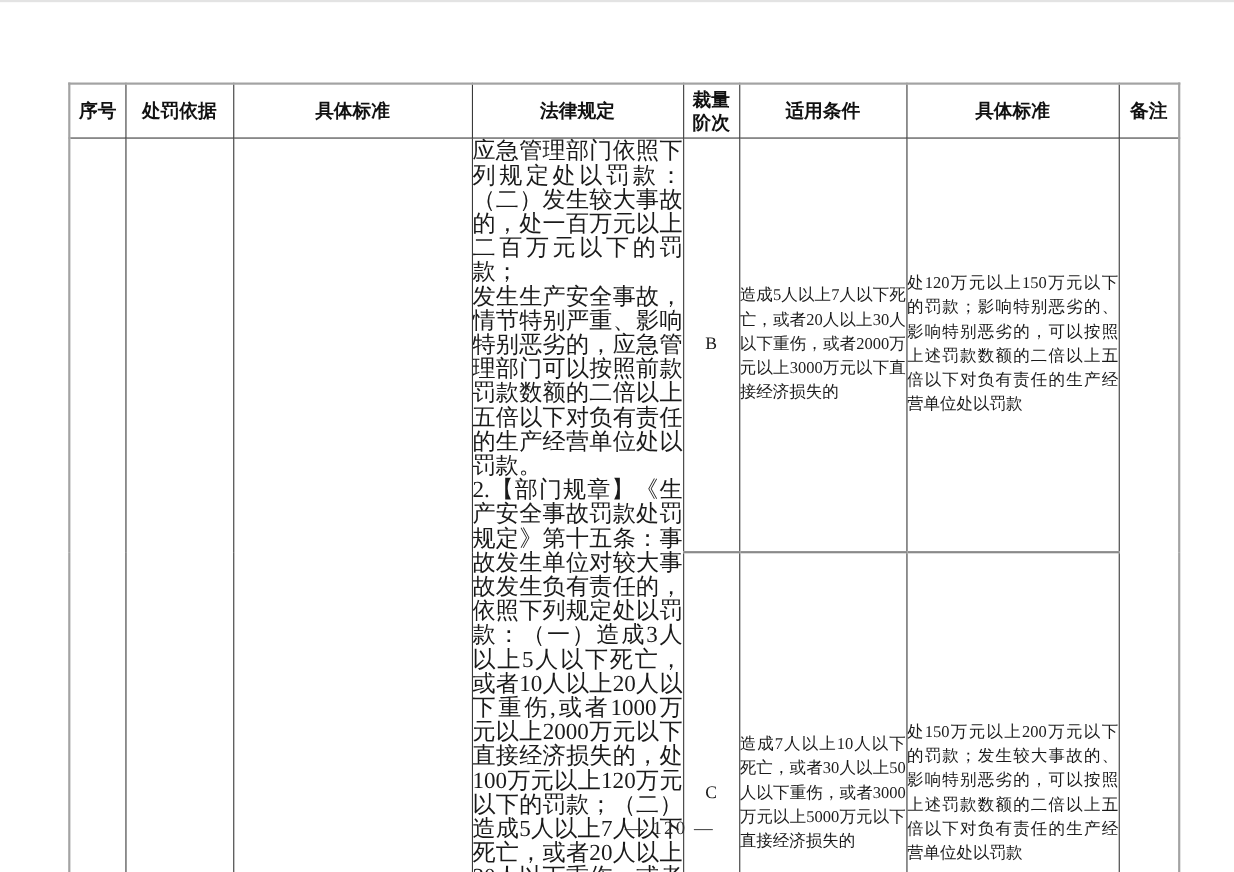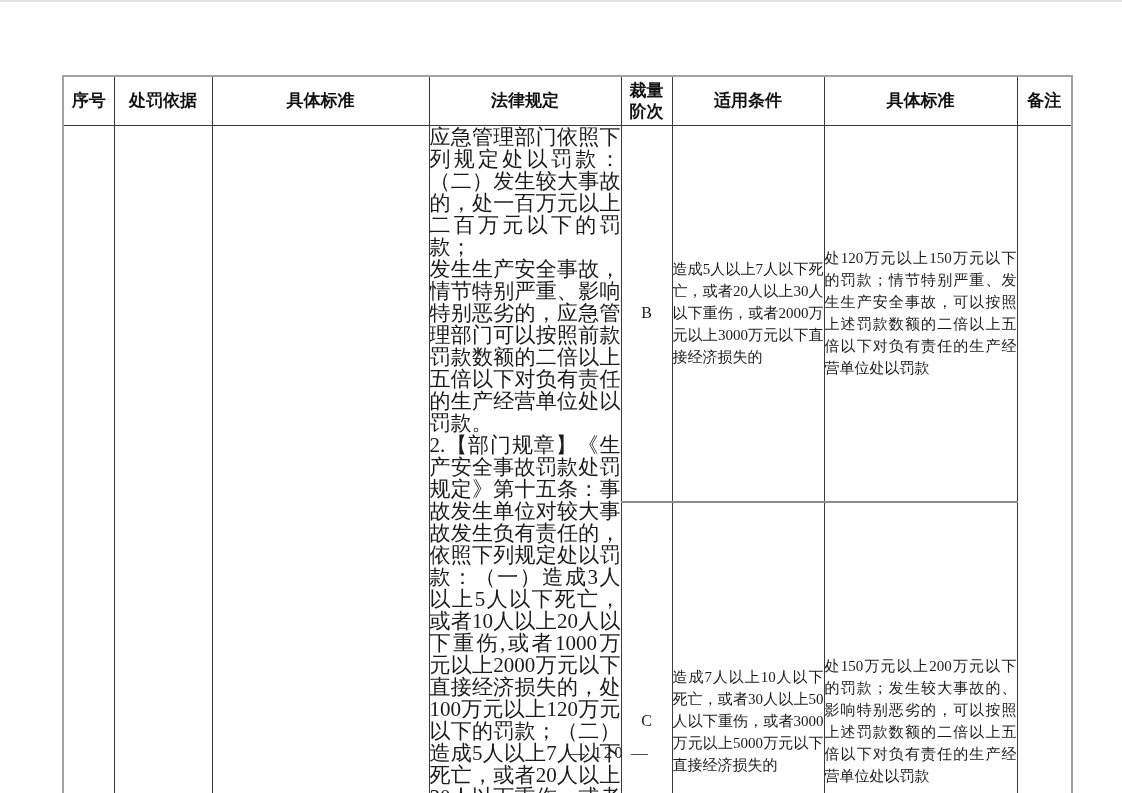--- a/index.html
+++ b/index.html
@@ -120,21 +120,21 @@
         <td class="empty-cell" rowspan="2"></td>
         <td class="empty-cell" rowspan="2"></td>
         <td class="empty-cell" rowspan="2"></td>
         <td class="basis-cell" rowspan="2">
           <p>应急管理部门依照下列规定处以罚款：（二）发生较大事故的，处一百万元以上二百万元以下的罚款；</p>
           <p>发生生产安全事故，情节特别严重、影响特别恶劣的，应急管理部门可以按照前款罚款数额的二倍以上五倍以下对负有责任的生产经营单位处以罚款。</p>
           <p>2.【部门规章】《生产安全事故罚款处罚规定》第十五条：事故发生单位对较大事故发生负有责任的，依照下列规定处以罚款：（一）造成3人以上5人以下死亡，或者10人以上20人以下重伤,或者1000万元以上2000万元以下直接经济损失的，处100万元以上120万元以下的罚款；（二）造成5人以上7人以下死亡，或者20人以上30人以下重伤，或者2000万元以上3000万元以下直接经济损失的，处120万元以上150万元以下的罚款；（三）造成7人以上10</p>
         </td>
         <td class="level-cell">B</td>
         <td class="cond-cell">造成5人以上7人以下死亡，或者20人以上30人以下重伤，或者2000万元以上3000万元以下直接经济损失的</td>
-        <td class="std-cell">处120万元以上150万元以下的罚款；情节特别严重、发生生产安全事故，可以按照上述罚款数额的二倍以上五倍以下对负有责任的生产经营单位处以罚款</td>
+        <td class="std-cell">处120万元以上150万元以下的罚款；影响特别恶劣的、影响特别恶劣的，可以按照上述罚款数额的二倍以上五倍以下对负有责任的生产经营单位处以罚款</td>
         <td class="empty-cell" rowspan="2"></td>
       </tr>
       <tr class="row-c">
         <td class="level-cell sub">C</td>
         <td class="cond-cell sub">造成7人以上10人以下死亡，或者30人以上50人以下重伤，或者3000万元以上5000万元以下直接经济损失的</td>
         <td class="std-cell sub">处150万元以上200万元以下的罚款；发生较大事故的、影响特别恶劣的，可以按照上述罚款数额的二倍以上五倍以下对负有责任的生产经营单位处以罚款</td>
       </tr>
     </tbody>
   </table>
 

